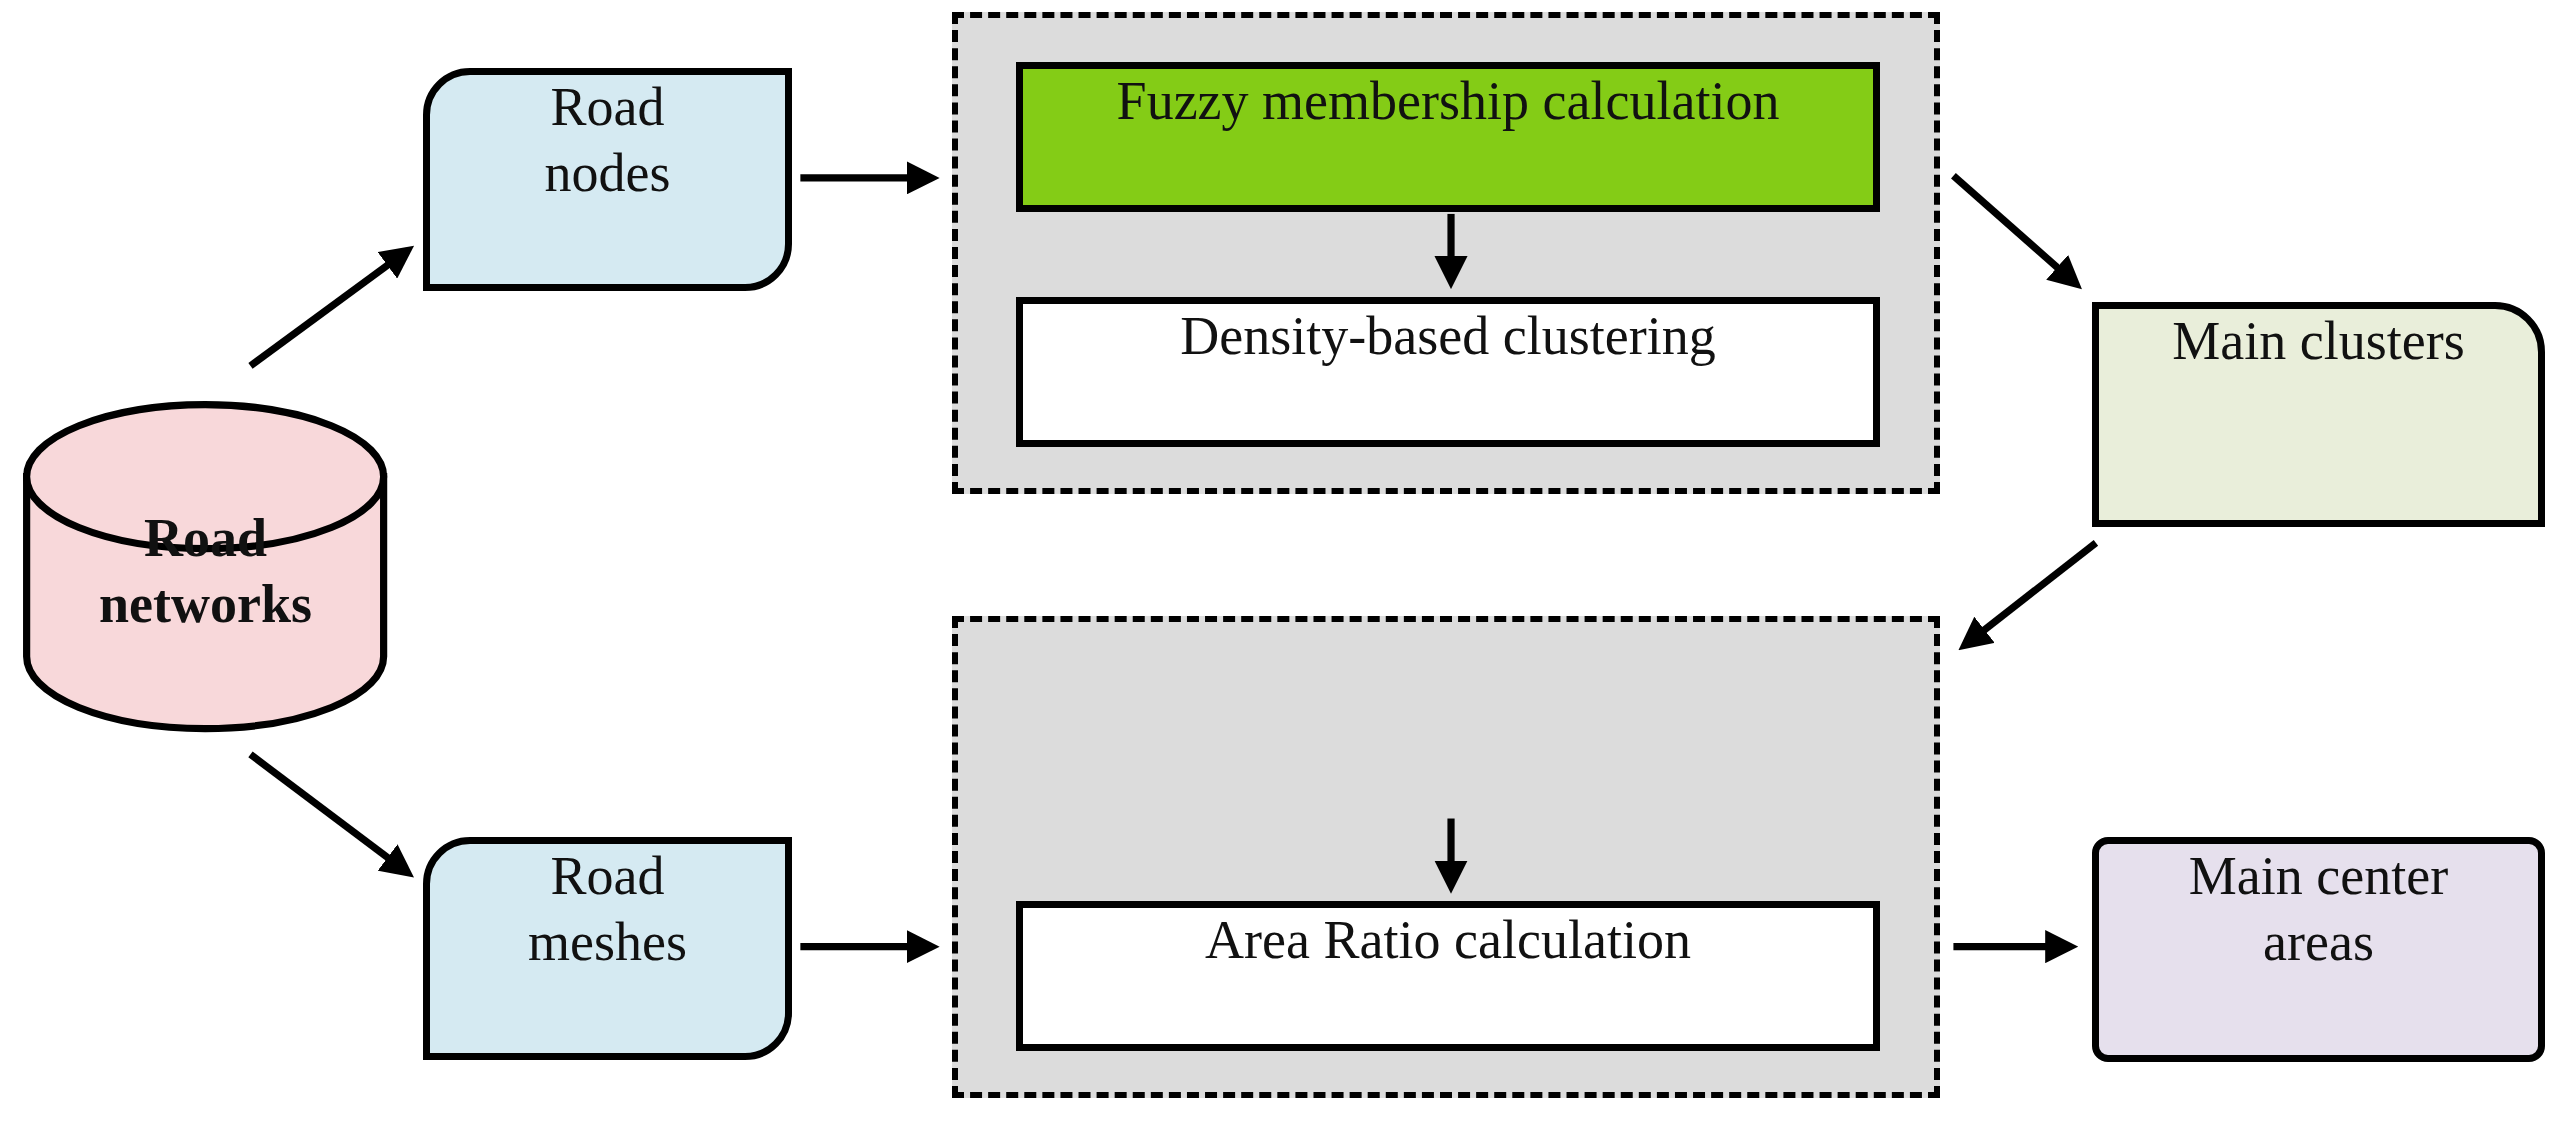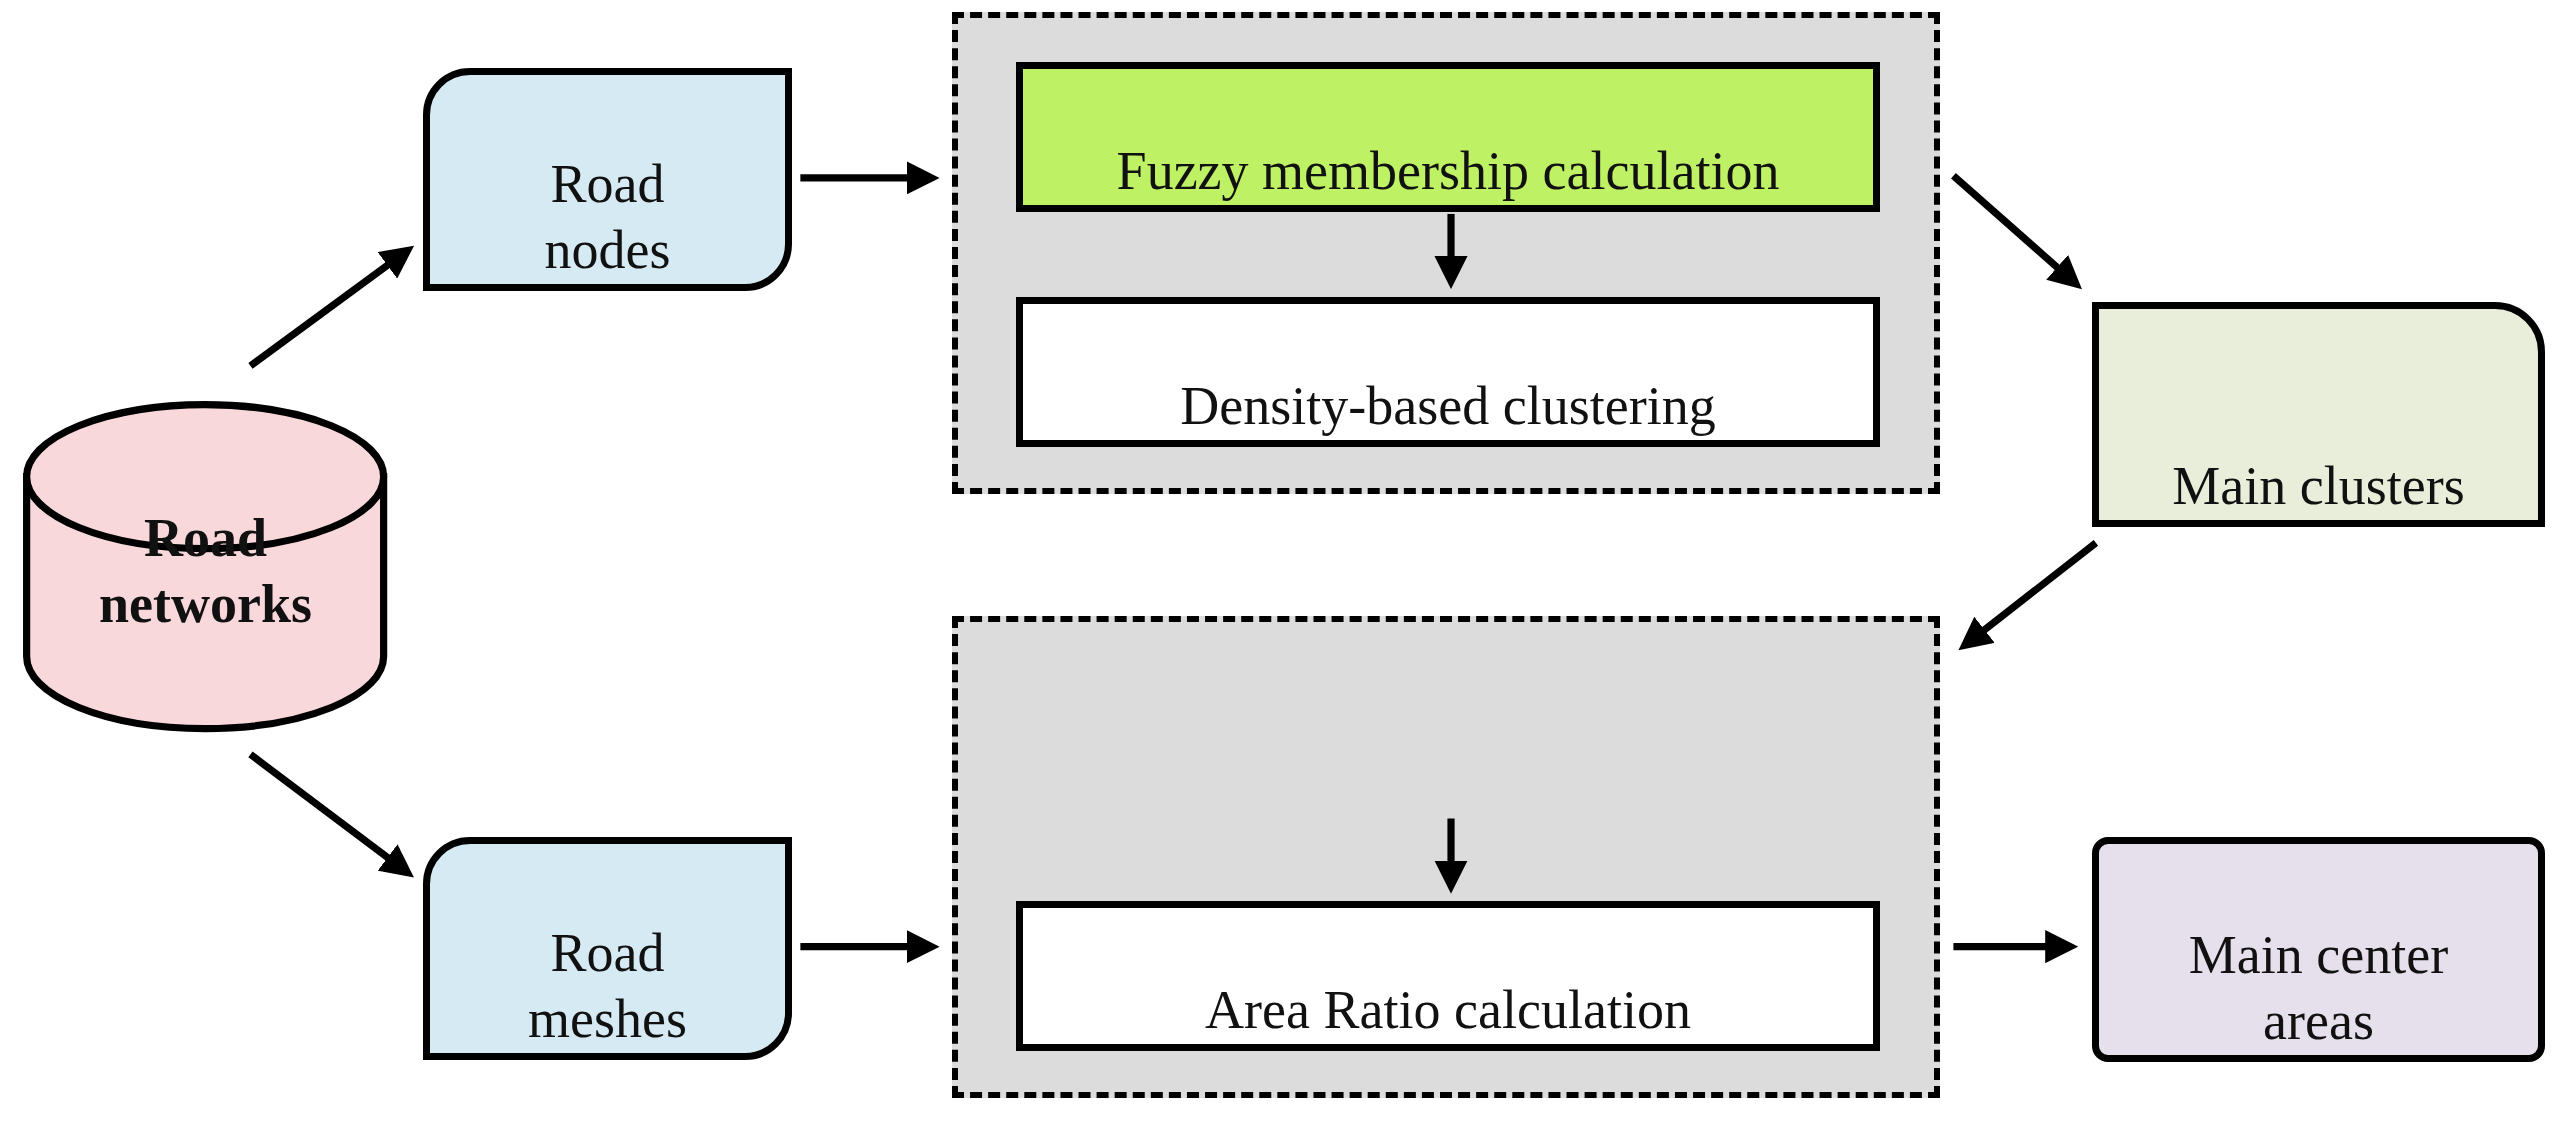--- a/index.html
+++ b/index.html
@@ -19,21 +19,21 @@
     position:absolute;
     box-sizing:border-box;
     border:6.5px dashed #000000;
   }
   #stage1{left:952px;top:11.5px;width:988px;height:482px;}
   #stage2{left:952px;top:616px;width:988px;height:482px;}
 
   .node{
     position:absolute;
     box-sizing:border-box;
-    display:flex;align-items:flex-end;justify-content:center;
+    display:flex;align-items:flex-start;justify-content:center;
     text-align:center;
     font-size:54px;line-height:1.22;
     border:7.2px solid #000000;
   }
   .lbl{display:inline-block;}
 
   #road-nodes{left:423px;top:68px;width:369px;height:223px;border-radius:47px 0 47px 0;}
   #road-meshes{left:423px;top:837px;width:369px;height:223px;border-radius:47px 0 47px 0;}
   #road-nodes .lbl,#road-meshes .lbl{max-width:216px;}
 
@@ -98,21 +98,21 @@
     </div>
 
     <div class="node" id="road-nodes" style="background: rgb(213, 234, 242);">
       <span class="lbl">Road nodes</span>
     </div>
 
     <div class="node" id="road-meshes" style="background: rgb(213, 234, 242);">
       <span class="lbl">Road meshes</span>
     </div>
 
-    <div class="node process" id="fuzzy" style="background: #bef264;">
+    <div class="node process" id="fuzzy" style="background: #84cc16;">
       <span class="lbl">Fuzzy membership calculation</span>
     </div>
 
     <div class="node process" id="density" style="background: rgb(255, 255, 255);">
       <span class="lbl">Density-based clustering</span>
     </div>
 
 
     <div class="node" id="main-clusters" style="background: rgb(233, 238, 218);">
       <span class="lbl">Main clusters</span>

